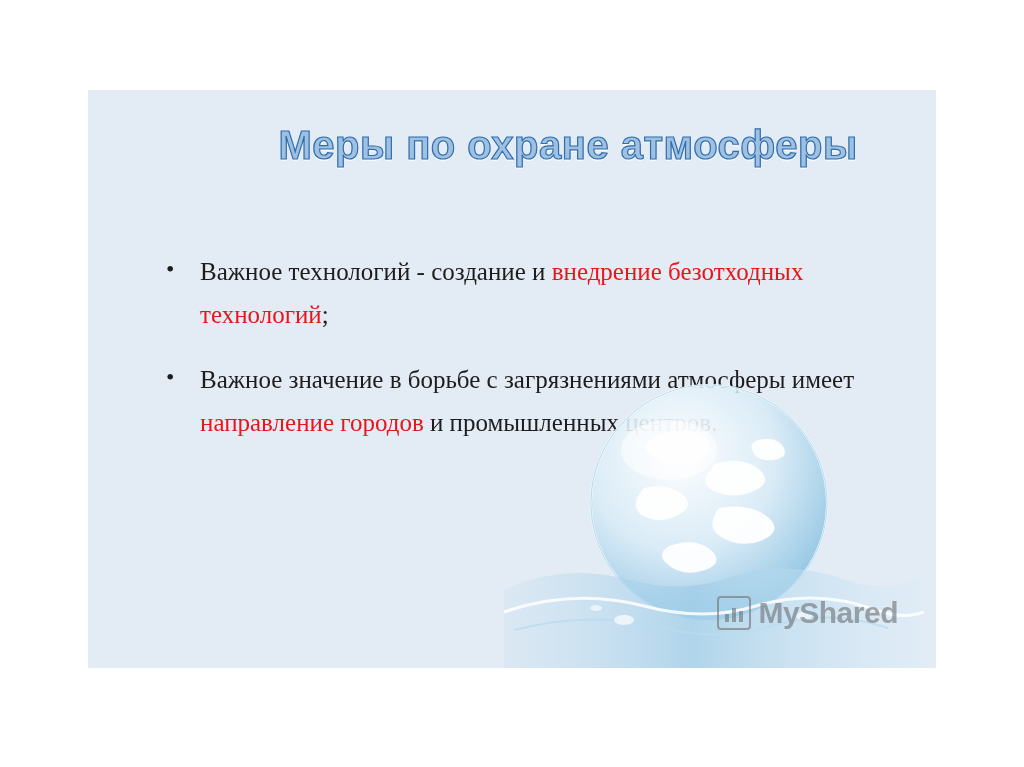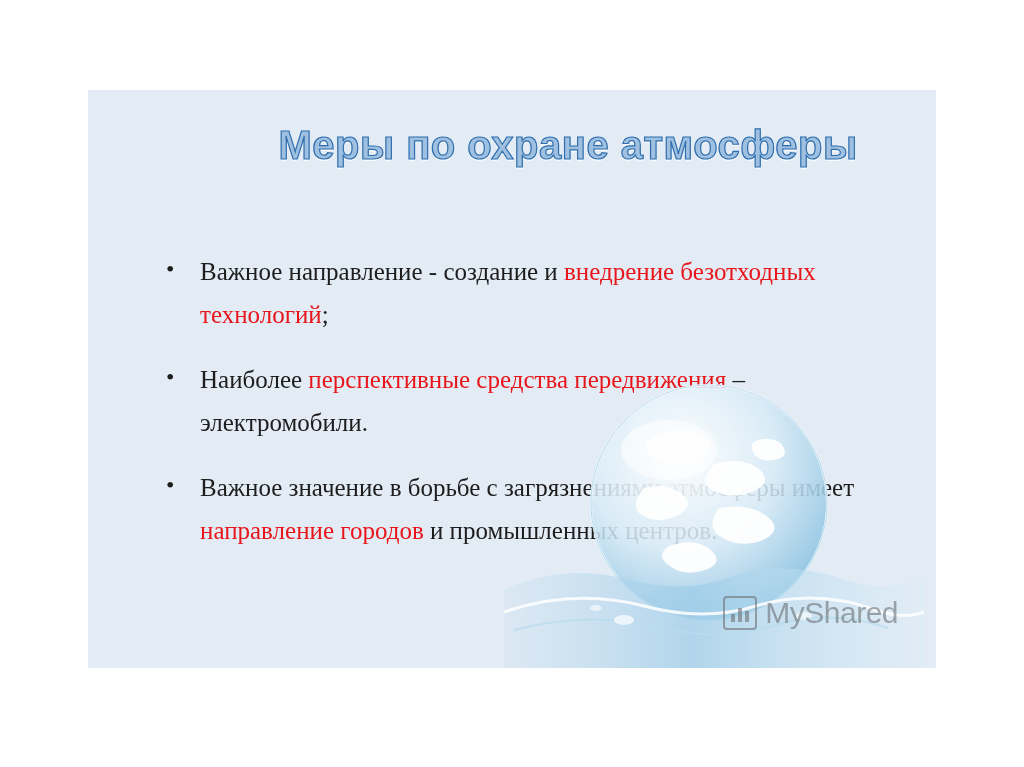--- a/index.html
+++ b/index.html
@@ -87,21 +87,21 @@
     right: 38px;
     bottom: 38px;
     display: flex;
     align-items: center;
     gap: 8px;
     opacity: 0.62;
   }
   .watermark-text {
     font-family: "Liberation Sans", sans-serif;
     font-size: 30px;
-    font-weight: normal;
+    font-weight: bold;
     color: #6f7478;
     letter-spacing: -0.5px;
   }
   .watermark-icon {
     width: 34px;
     height: 34px;
     border: 2px solid #6f7478;
     border-radius: 4px;
     position: relative;
     box-sizing: border-box;
@@ -122,26 +122,21 @@
 
 <div class="slide-canvas">
 
   <div class="slide-panel">
 
     <div class="slide-title">Меры по охране атмосферы</div>
 
     <ul class="bullet-list">
       <li class="bullet-item">
         <span>
-          <span>Важное направление - создание и </span><span class="hl">внедрение безотходных технологий</span><span>;</span>
-        </span>
-      </li>
-      <li class="bullet-item">
-        <span>
-          <span>Наиболее </span><span class="hl">перспективные средства передвижения</span><span> – электромобили.</span>
+          <span>Важное технологий - создание и </span><span class="hl">внедрение безотходных технологий</span><span>;</span>
         </span>
       </li>
       <li class="bullet-item">
         <span>
           <span>Важное значение в борьбе с загрязнениями атмосферы имеет </span><span class="hl">направление городов</span><span> и промышленных центров.</span>
         </span>
       </li>
     </ul>
 
     <svg class="artwork" viewBox="0 0 420 300" xmlns="http://www.w3.org/2000/svg">

